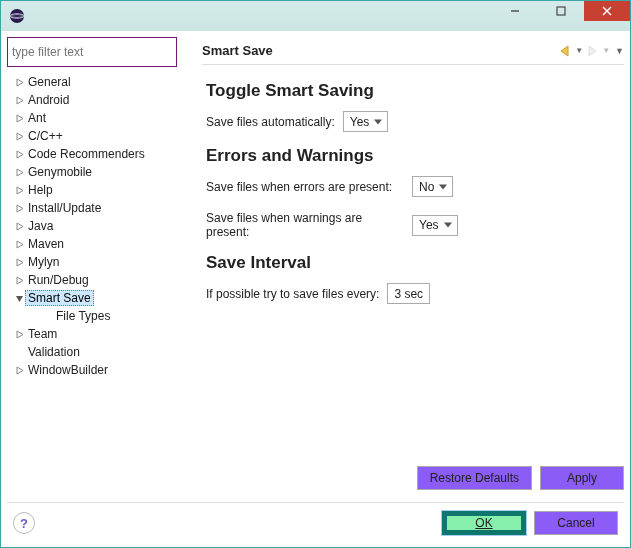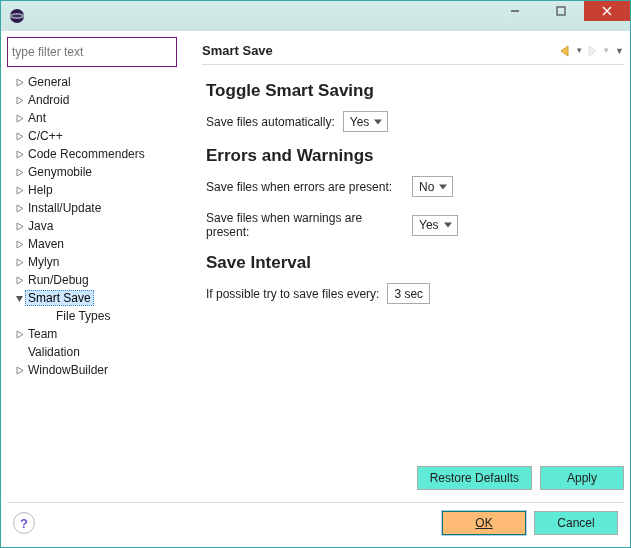--- a/index.html
+++ b/index.html
@@ -199,21 +199,21 @@
   .page-footer-btns {
     display:flex;
     justify-content:flex-end;
     gap:8px;
     padding: 6px 0;
   }
   .btn {
     min-width:84px;
     height:24px;
     border:1px solid #aaa;
-    background:#5eead4;
+    background:#8b5cf6;
     display:inline-flex;
     align-items:center;
     justify-content:center;
     font-size:12px;
     padding:0 12px;
   }
   .bottom-bar {
     border-top:1px solid #ddd;
     display:flex;
     align-items:center;
@@ -226,23 +226,23 @@
     border-radius:50%;
     display:inline-flex;
     align-items:center;
     justify-content:center;
     color:#6a5acd;
     font-weight:bold;
     font-size:13px;
   }
   .bottom-spacer { flex:1; }
   .btn.focused {
-    border:1px solid #0f766e;
+    border:5px solid #0f766e;
     outline:1px solid #a7cdf1;
-    background:#fdba74;
+    background:#86efac;
     text-decoration:underline;
   }
   .label-col {
     width:198px;
   }
 </style>
 </head>
 <body>
 
 <div class="window">

